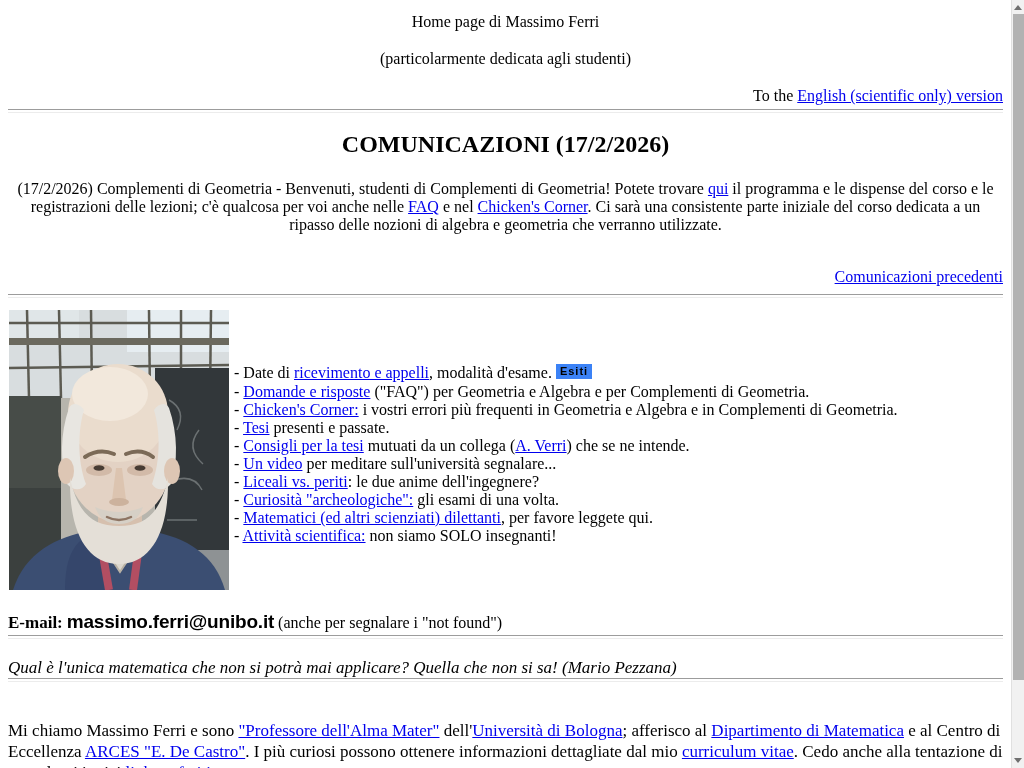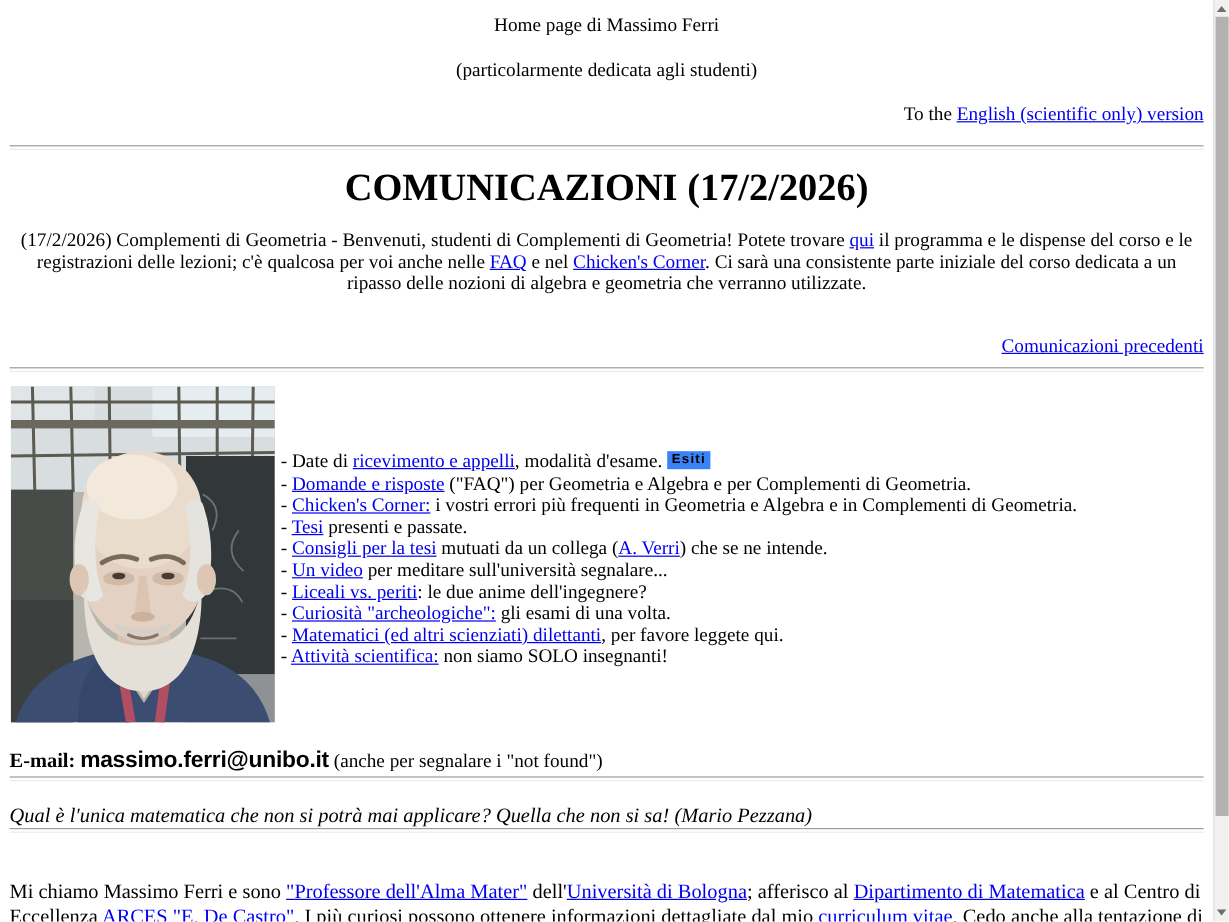--- a/index.html
+++ b/index.html
@@ -7,26 +7,26 @@
     width:1024px; height:768px; overflow:hidden; position:relative;
     background:#ffffff; color:#000;
     font-family:"Liberation Serif", serif; font-size:16px;
   }
   .content { position:absolute; left:8px; top:3px; width:995px; }
 
   a { color:#0000EE; text-decoration:underline; cursor:pointer; }
 
   .p-title    { text-align:center; margin:10px 0 0; line-height:18px; }
   .p-subtitle { text-align:center; margin:19px 0 0; line-height:18px; }
-  .p-english  { text-align:right;  margin:19px 0 16px; line-height:18px; }
+  .p-english  { text-align:right;  margin:19px 0 4px; line-height:18px; }
 
   hr.rule { margin:0; border:none; height:2px;
             border-top:1px solid #9c9c9c; border-bottom:1px solid #ececec; }
 
-  h1.comms-heading { font-size:32px; font-weight:bold; text-align:center;
+  h1.comms-heading { font-size:24px; font-weight:bold; text-align:center;
                      margin:13px 0 0; line-height:37px; }
 
   .p-comms { text-align:center; margin:17px 0 0; line-height:18px; }
   .p-prev  { text-align:right;  margin:34px 0 8px; line-height:18px; }
 
   .profile-row { margin-top:12px; display:flex; align-items:flex-start; }
   .portrait { width:220px; height:280px; flex:0 0 auto; margin-left:1px; display:block; }
   .links-list { margin-left:5px; padding-top:54px; }
   .list-line { line-height:18px; white-space:nowrap; }
 

